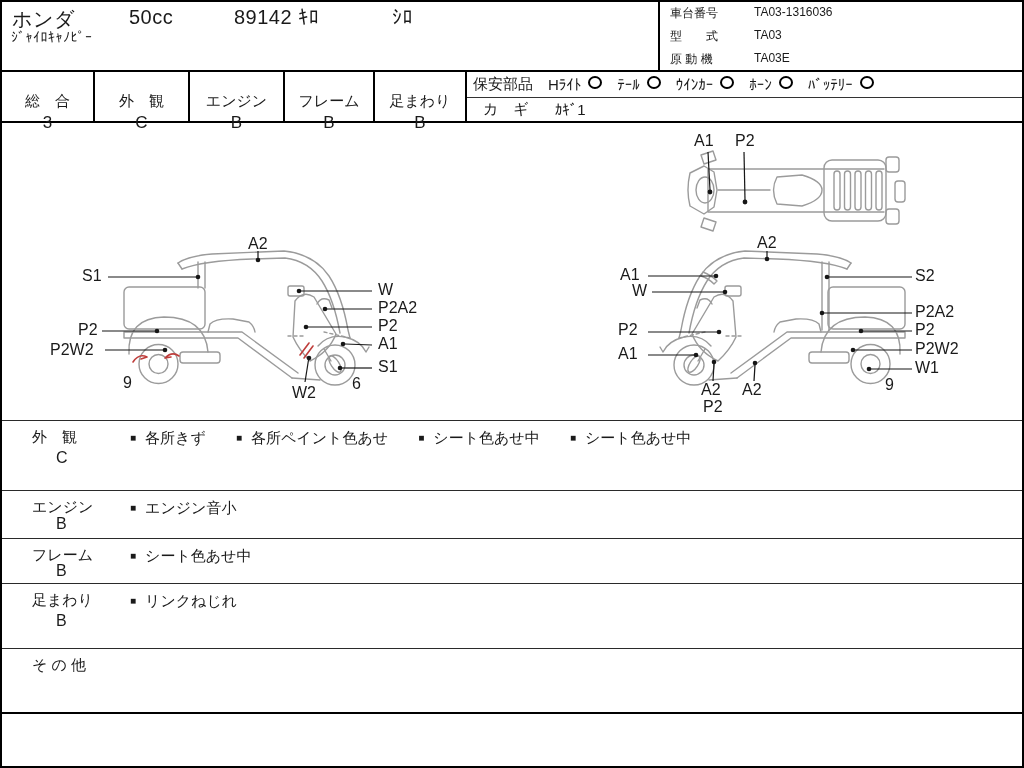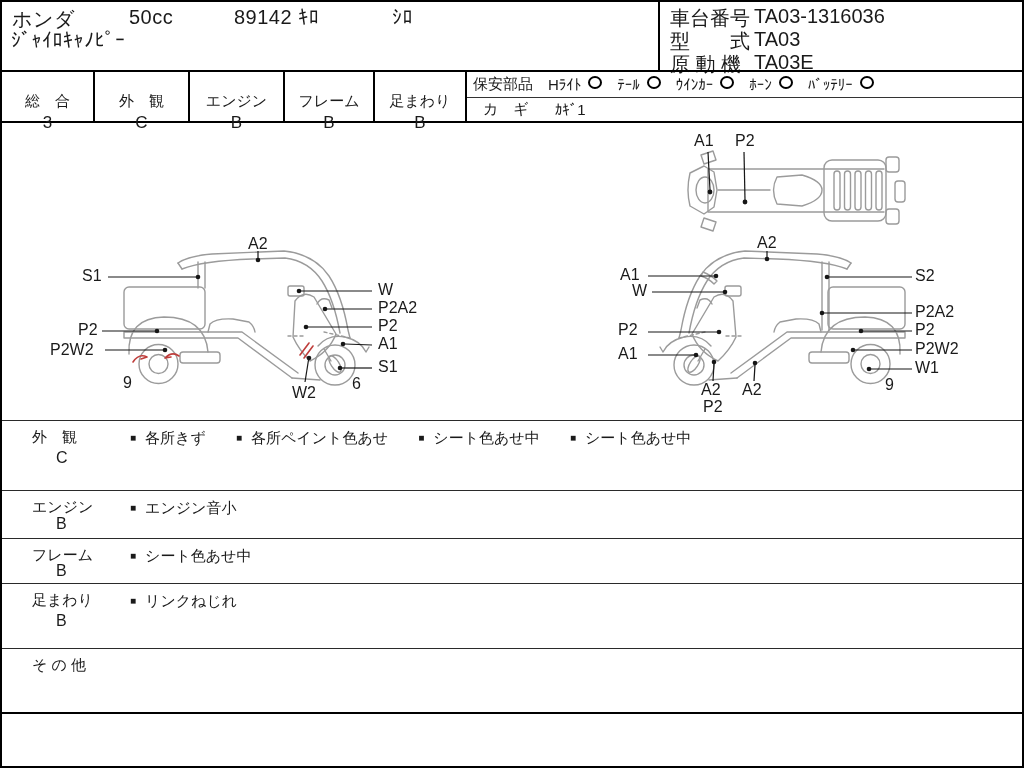--- a/index.html
+++ b/index.html
@@ -1,21 +1,21 @@
 <!DOCTYPE html>
 <html><head>
 <meta charset="utf-8">
 <style>
 *{margin:0;padding:0;box-sizing:border-box}
 body{font-family:"Liberation Sans",sans-serif;background:#9e9e9e;width:1024px;height:768px}
 .sheet{position:relative;width:1024px;height:768px;background:#fff;border:2px solid #000;overflow:hidden;color:#1a1a1a}
 .hdr-text{position:absolute;font-size:20px;white-space:pre;letter-spacing:.5px}
-.model-name{font-size:20px}
+.model-name{font-size:14px}
 .hdr-sep{position:absolute;left:656px;top:0;width:2px;height:68px;background:#000}
-.hdr-row{position:absolute;left:668px;font-size:20px;display:flex;white-space:pre}
+.hdr-row{position:absolute;left:668px;font-size:12px;display:flex;white-space:pre}
 .hdr-row .lab{width:84px}
 .grade-bar{position:absolute;left:0;top:68px;width:1020px;height:53px;border-top:2px solid #000;border-bottom:2px solid #000;display:flex}
 .gcell{border-right:2px solid #000;text-align:center;padding-top:20px;height:100%}
 .gcell .glab{font-size:15px;white-space:pre}
 .gcell .gval{font-size:17px;margin-top:2px}
 .safety{flex:1;height:100%}
 .srow1{height:26px;border-bottom:1px solid #333;display:flex;align-items:center;padding-left:6px;font-size:15px}
 .srow2{height:22px;display:flex;align-items:center;padding-left:16px;font-size:15px;white-space:pre}
 .srow2 .kv{margin-left:26px}
 .sitem{display:flex;align-items:flex-start;margin-left:15px}

